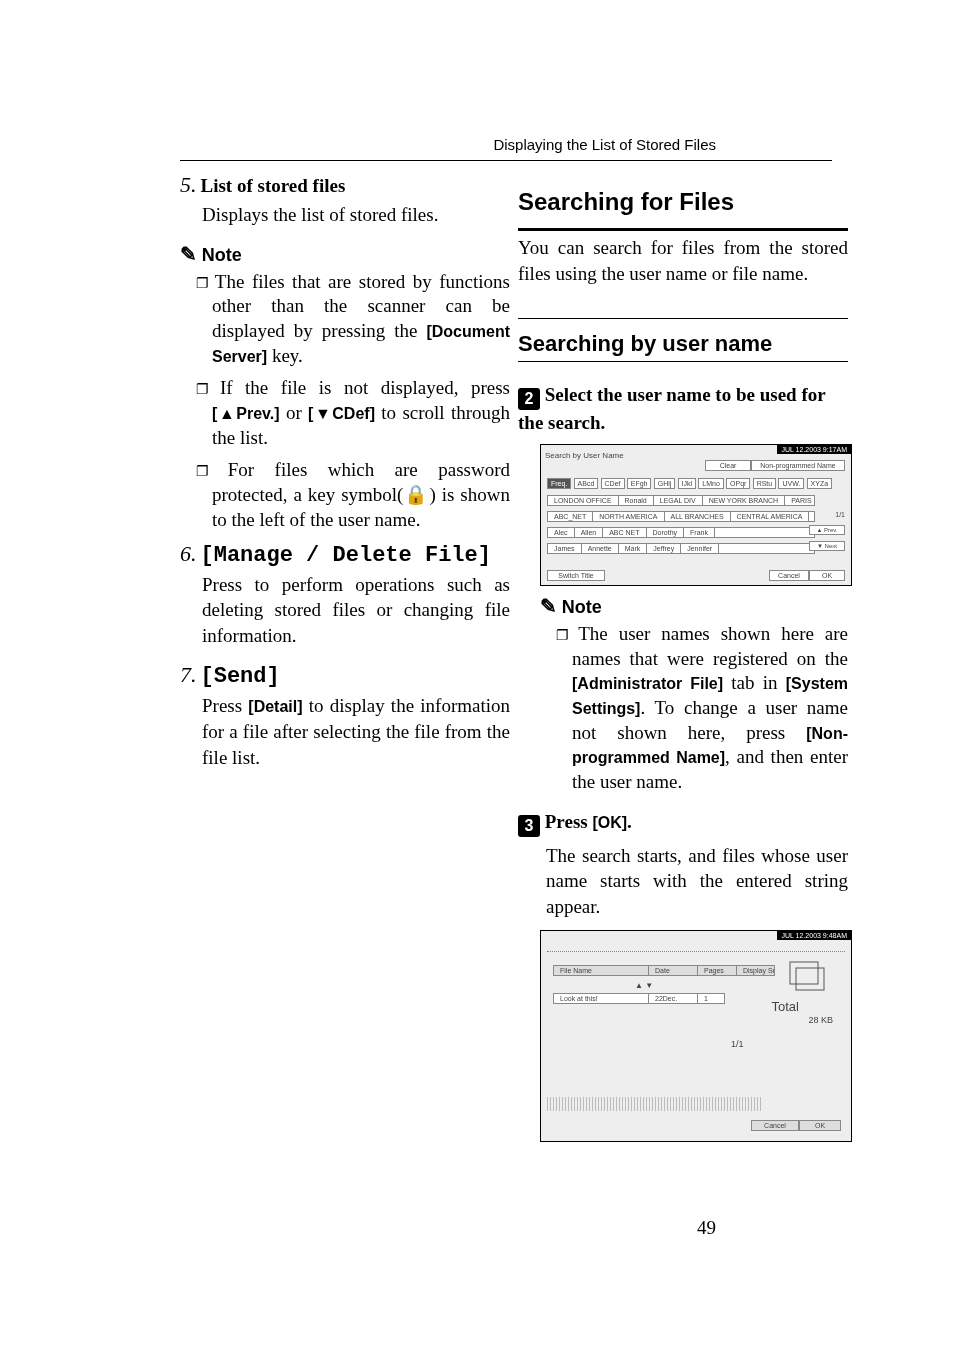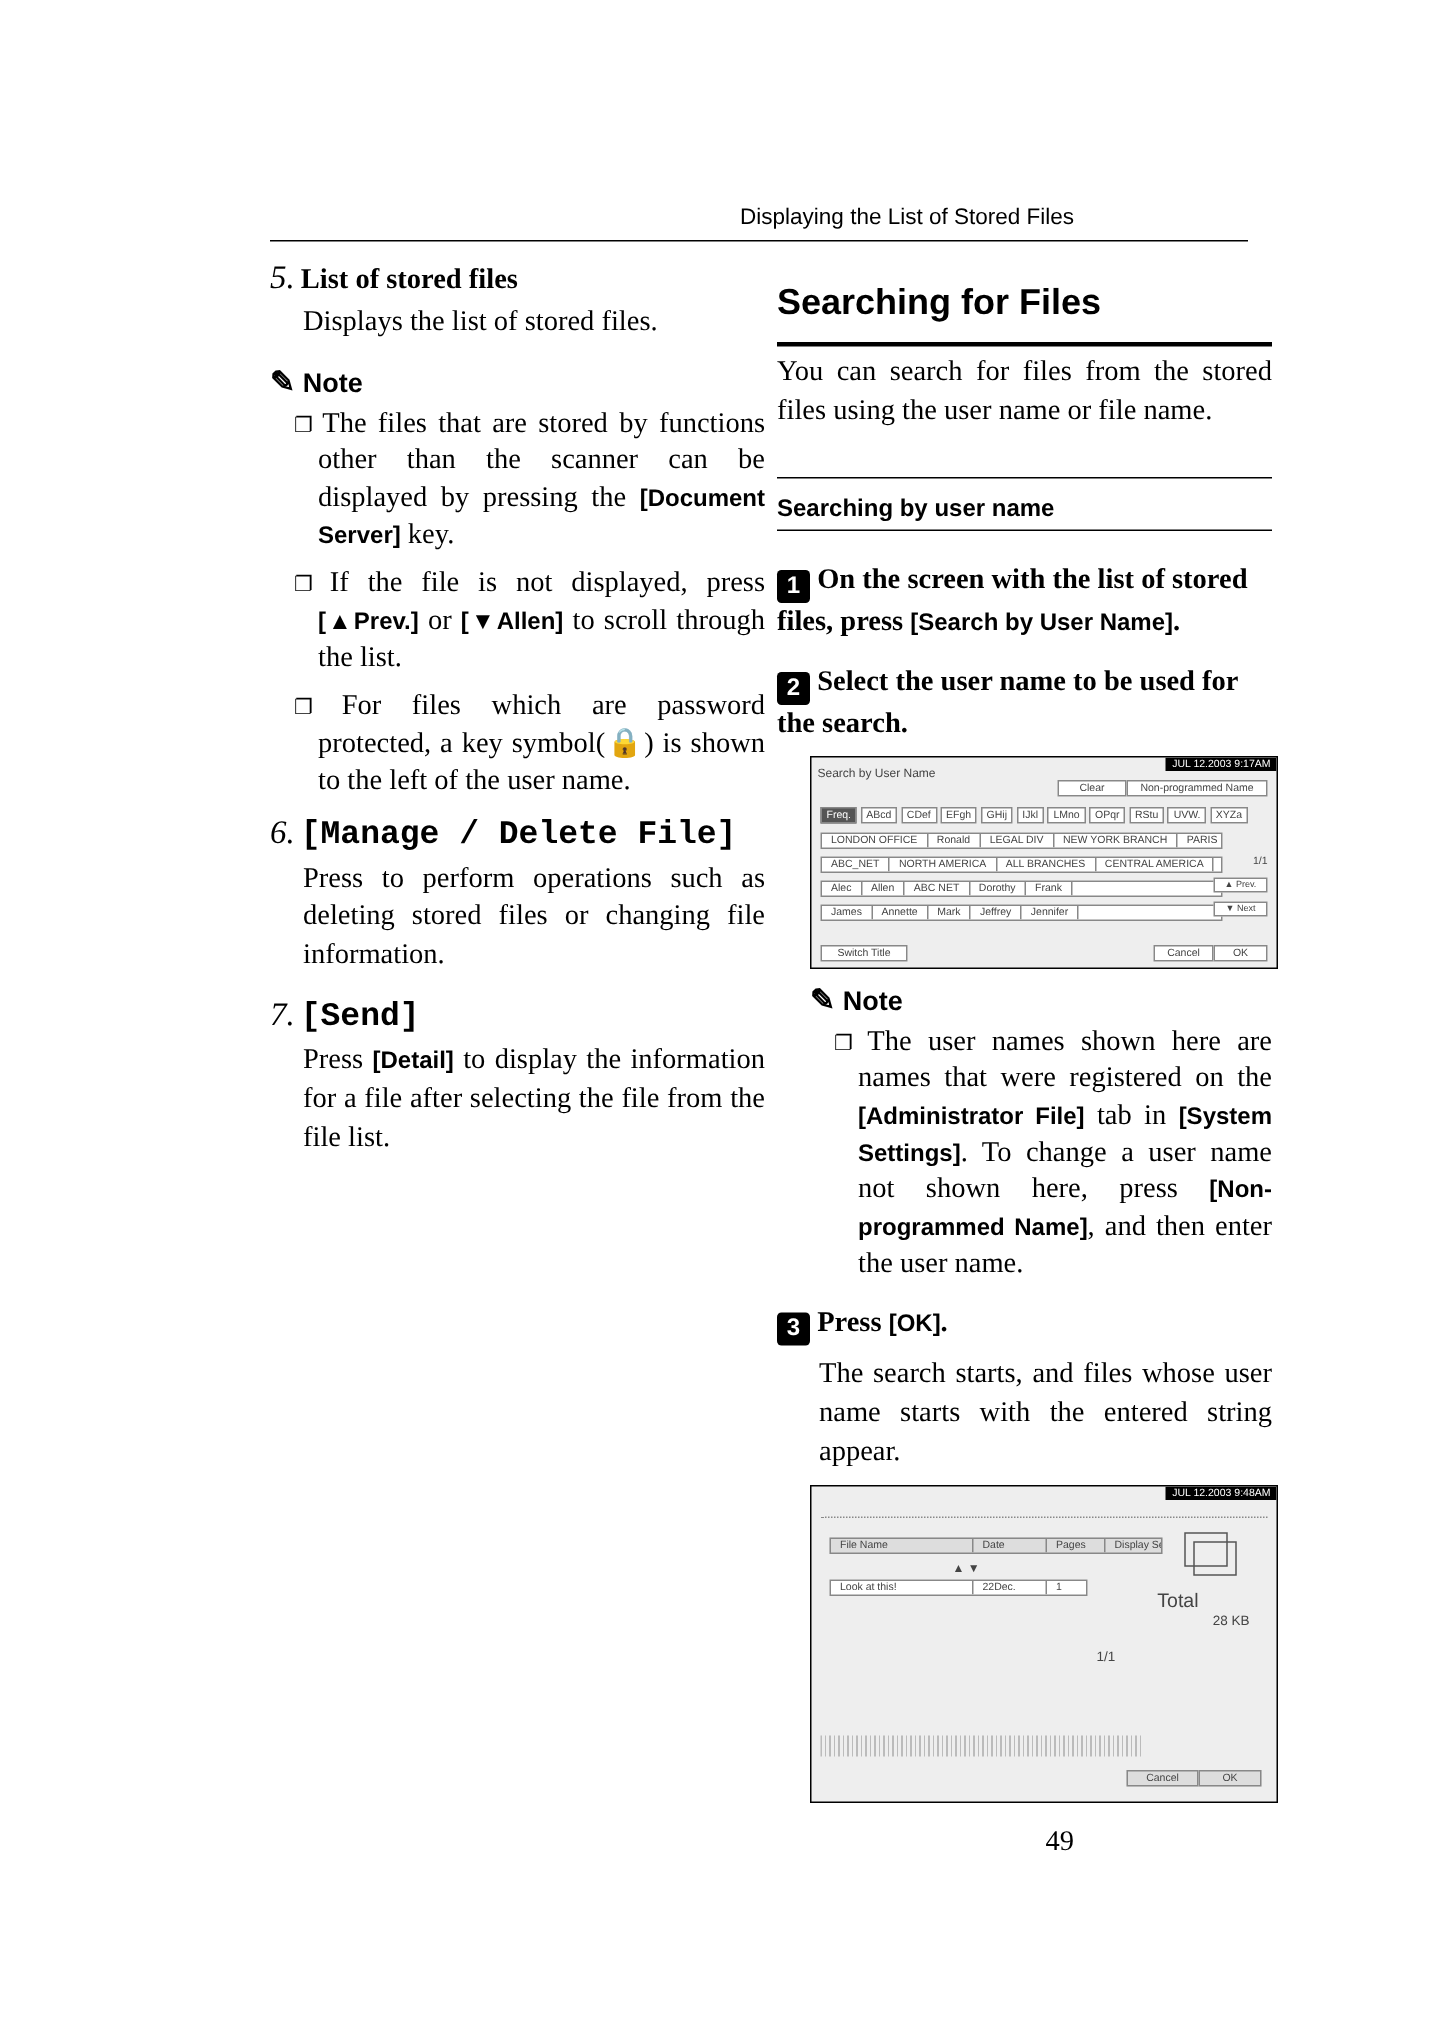--- a/index.html
+++ b/index.html
@@ -13,21 +13,21 @@
   .step-num { font-style: italic; font-size: 22px; font-family: "Times New Roman", serif; }
   .step-title { font-weight: bold; font-size: 19px; }
   .step-title-sans { font-weight: bold; font-size: 22px; font-family: Liberation Mono, monospace; }
   .body-text { font-size: 19px; line-height: 1.35; text-align: justify; margin: 4px 0 14px 22px; }
   .pencil { font-size: 20px; }
   .note-head { font-family: Arial, Helvetica, sans-serif; font-weight: bold; font-size: 18px; margin: 8px 0 4px 0; }
   .bullet { font-size: 19px; line-height: 1.3; text-align: justify; margin: 0 0 8px 32px; text-indent: -16px; }
   .bullet::before { content: "❐ "; font-size: 14px; }
   .key { font-family: Arial, Helvetica, sans-serif; font-weight: bold; font-size: 16px; }
   .h2 { font-family: Arial, Helvetica, sans-serif; font-weight: bold; font-size: 24px; margin: 16px 0 12px 0; }
-  .h3 { font-family: Arial, Helvetica, sans-serif; font-weight: bold; font-size: 16px; margin: 4px 0 2px 0; }
+  .h3 { font-family: Arial, Helvetica, sans-serif; font-weight: bold; font-size: 22px; margin: 4px 0 2px 0; }
   .sub-rule-top { border-top: 1px solid #000; margin-top: 32px; padding-top: 8px; }
   .sub-rule-thin { border-top: 1px solid #000; margin-top: 4px; padding-top: 6px; }
   .numbox { display: inline-block; width: 22px; height: 22px; background: #000; color: #fff; font-family: Arial, sans-serif; font-weight: bold; font-size: 16px; text-align: center; line-height: 22px; border-radius: 3px; vertical-align: -3px; }
   .instr { font-size: 19px; line-height: 1.35; margin: 14px 0 0 0; font-weight: bold; }
   .instr-body { font-size: 19px; line-height: 1.35; margin: 6px 0 10px 28px; text-align: justify; }
   .screenshot { border: 1px solid #000000; background: #eee; width: 310px; height: 140px; margin: 8px 0 8px 22px; position: relative; overflow: hidden; }
   .screenshot2 { height: 210px; }
   .tab { position: absolute; right: 0px; top: 510px; width: 44px; height: 54px; background: #888; border-radius: 8px 0 0 8px; color: #fff; font-family: Arial, sans-serif; font-weight: bold; font-size: 30px; text-align: center; line-height: 54px; }
   .page-num { position: absolute; right: 122px; bottom: 112px; font-size: 19px; }
   .ss-inner { font-family: Arial, sans-serif; font-size: 8px; color: #444; }
@@ -53,21 +53,21 @@
       <span class="step-title">List of stored files</span>
     </div>
     <div class="body-text">Displays the list of stored files.</div>
 
     <div class="note-head"><span class="pencil">✎</span> <span>Note</span></div>
 
     <div class="bullet">
       <span>The files that are stored by functions other than the scanner can be displayed by pressing the </span><span class="key">[Document Server]</span><span> key.</span>
     </div>
     <div class="bullet">
-      <span>If the file is not displayed, press </span><span class="key">[▲Prev.]</span><span> or </span><span class="key">[▼Allen]</span><span> to scroll through the list.</span>
+      <span>If the file is not displayed, press </span><span class="key">[▲Prev.]</span><span> or </span><span class="key">[▼CDef]</span><span> to scroll through the list.</span>
     </div>
     <div class="bullet">
       <span>For files which are password protected, a key symbol(</span><span>🔒</span><span>) is shown to the left of the user name.</span>
     </div>
 
     <div style="margin-top:8px;">
       <span class="step-num">6.</span>
       <span class="step-title-sans">[Manage / Delete File]</span>
     </div>
     <div class="body-text">Press to perform operations such as deleting stored files or changing file information.</div>
@@ -85,24 +85,20 @@
   <div class="col col-right">
     <div class="h2">Searching for Files</div>
     <div class="rule" style="position:relative; left:0; width:330px; height:3px;"></div>
     <div class="body-text" style="margin-left:0;">You can search for files from the stored files using the user name or file name.</div>
 
     <div class="sub-rule-top">
       <div class="h3">Searching by user name</div>
     </div>
     <div class="sub-rule-thin"></div>
 
-    <div class="instr">
-      <span class="numbox">1</span>
-      <span>On the screen with the list of stored files, press </span><span class="key">[Search by User Name]</span><span>.</span>
-    </div>
 
     <div class="instr">
       <span class="numbox">2</span>
       <span>Select the user name to be used for the search.</span>
     </div>
 
     <div class="screenshot ss-inner">
       <div class="ss-topbar">JUL  12.2003  9:17AM</div>
       <div style="position:absolute; left:4px; top:6px; font-size:8px;">Search by User Name</div>
       <div class="ss-btn" style="right:100px; top:15px; width:38px;">Clear</div>

